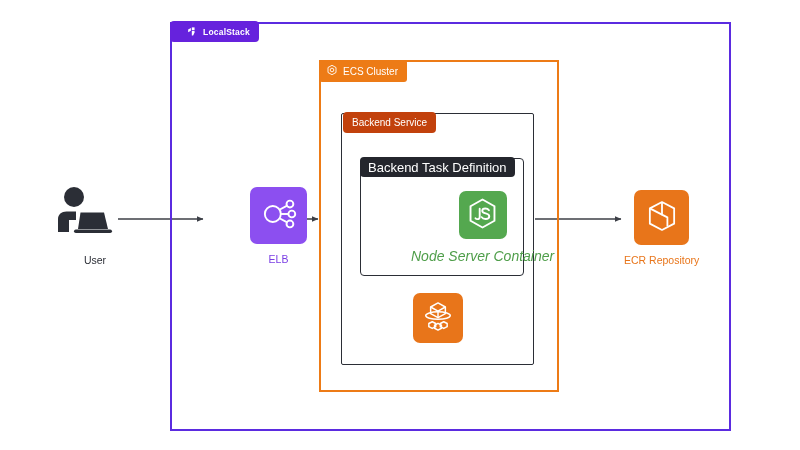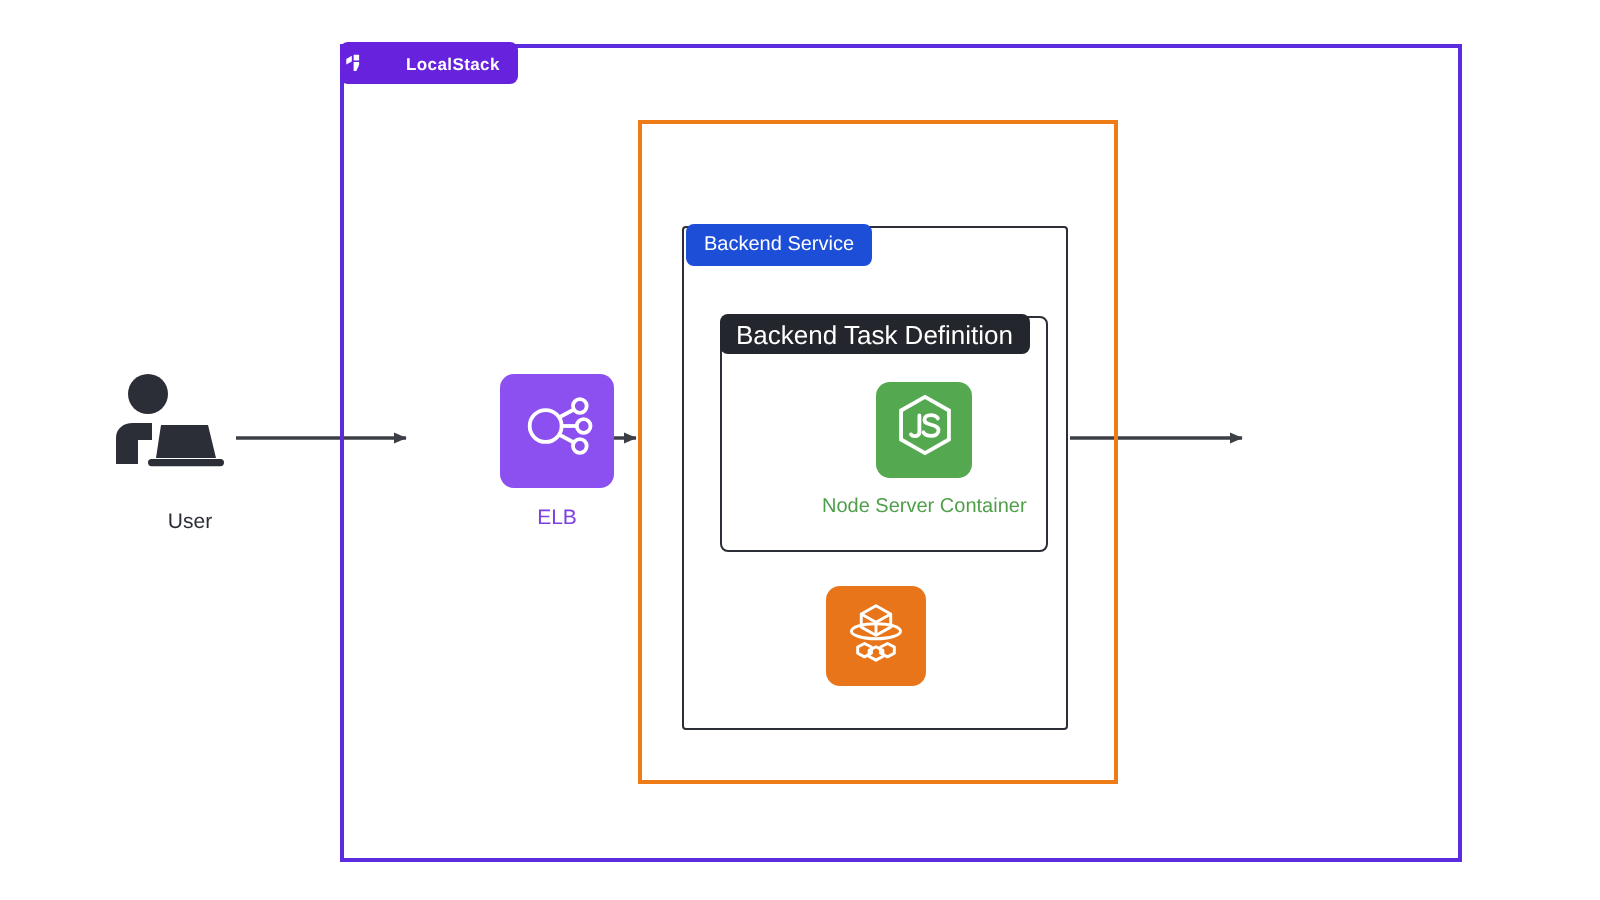--- a/index.html
+++ b/index.html
@@ -35,22 +35,22 @@
   }
   .localstack-badge {
     position: absolute;
     left: 170px;
     top: 21px;
     height: 21px;
     background: #6622DD;
     border-radius: 4px;
     display: flex;
     align-items: center;
-    gap: 20px;
-    padding: 0 9px 0 2px;
+    gap: 5px;
+    padding: 0 9px 0 17px;
     box-sizing: border-box;
   }
   .localstack-badge .ls-label {
     color: #ffffff;
     font-size: 8.5px;
     font-weight: bold;
     letter-spacing: 0.2px;
     white-space: nowrap;
   }
   .ls-logo { width: 11px; height: 11px; display: block; }
@@ -96,21 +96,21 @@
     border: 1.6px solid #2B2E36;
     border-radius: 2px;
     box-sizing: border-box;
     background: #ffffff;
   }
   .service-badge {
     position: absolute;
     left: 343px;
     top: 112px;
     height: 21px;
-    background: #1d4ed8;
+    background: #c2410c;
     border-radius: 4px;
     display: flex;
     align-items: center;
     padding: 0 9px;
     box-sizing: border-box;
   }
   .service-badge .svc-label {
     color: #ffffff;
     font-size: 10px;
     font-weight: 500;
@@ -175,21 +175,21 @@
 
   
   .elb-node { left: 210px; top: 187px; padding-left: 40px; }
   .elb-node .node-tile { width: 57px; height: 57px; background: #8C4FF0; }
   .elb-node .node-label { color: #7B3FE4; }
 
   
   .nodejs-node { left: 411px; top: 191px; }
   .nodejs-node .node-tile { width: 48px; height: 48px; background: #4CA martian; }
   .nodejs-node .node-tile { background: #54A84F; }
-  .nodejs-node .node-label { color: #4F9E4A; font-size: 10px; }
+  .nodejs-node .node-label { color: #4F9E4A; font-size: 14px; font-style: italic; }
 
   
   .ecsicon-node { left: 413px; top: 293px; }
   .ecsicon-node .node-tile { width: 50px; height: 50px; background: #E8751A; }
 
   
   .ecr-node { left: 624px; top: 190px; }
   .ecr-node .node-tile { width: 55px; height: 55px; background: #E8751A; }
   .ecr-node .node-label { color: #E8751A; }
 
@@ -224,20 +224,29 @@
       <svg class="ls-logo" viewBox="0 0 24 24" aria-hidden="true">
         <path d="M2.5 7.5 L8.5 4.2 L8.5 10.4 L2.5 13.6 Z" fill="#ffffff"></path>
         <path d="M10.5 3.0 L16.5 3.0 L16.5 9.2 L10.5 9.2 Z" fill="#ffffff"></path>
         <path d="M10.5 11.0 L16.5 11.0 L16.5 14.2 L13.4 20.8 L10.5 20.8 Z" fill="#ffffff"></path>
       </svg>
     </span>
     <span class="ls-label">LocalStack</span>
   </div>
 
   <div class="ecs-box"></div>
+  <div class="ecs-badge">
+    <span>
+      <svg width="12" height="12" viewBox="0 0 24 24" aria-hidden="true">
+        <path d="M12 2.6 L20 7 L20 17 L12 21.4 L4 17 L4 7 Z" fill="none" stroke="#ffffff" stroke-width="1.8"></path>
+        <circle cx="12" cy="12" r="3.6" fill="none" stroke="#ffffff" stroke-width="1.8"></circle>
+      </svg>
+    </span>
+    <span class="ecs-label">ECS Cluster</span>
+  </div>
 
   <div class="service-box"></div>
   <div class="service-badge">
     <span class="svc-label">Backend Service</span>
   </div>
 
   <div class="task-box"></div>
   <div class="task-badge">
     <span class="task-label">Backend Task Definition</span>
   </div>
@@ -297,14 +306,28 @@
             <ellipse cx="22" cy="21.5" rx="15" ry="4.6"></ellipse>
             <path d="M15 29 L19.2 31.2 L19.2 35 L15 37.2 L10.8 35 L10.8 31.2 Z"></path>
             <path d="M22 31 L26.2 33.2 L26.2 37 L22 39.2 L17.8 37 L17.8 33.2 Z"></path>
             <path d="M29 29 L33.2 31.2 L33.2 35 L29 37.2 L24.8 35 L24.8 31.2 Z"></path>
           </g>
         </svg>
       </span>
     </div>
   </div>
 
+  <div class="node ecr-node">
+    <div class="node-tile">
+      <span>
+        <svg width="36" height="36" viewBox="0 0 40 40" aria-hidden="true">
+          <g fill="none" stroke="#ffffff" stroke-width="2" stroke-linejoin="round">
+            <path d="M20 4.5 L33.5 11.5 L33.5 28.5 L20 35.5 L6.5 28.5 L6.5 11.5 Z"></path>
+            <path d="M20 4.5 L20 18.5 L26 21.5 L26 31.5"></path>
+            <path d="M20 18.5 L6.5 11.5"></path>
+          </g>
+        </svg>
+      </span>
+    </div>
+    <span class="node-label">ECR Repository</span>
+  </div>
 
 </div>
 
 </body></html>

